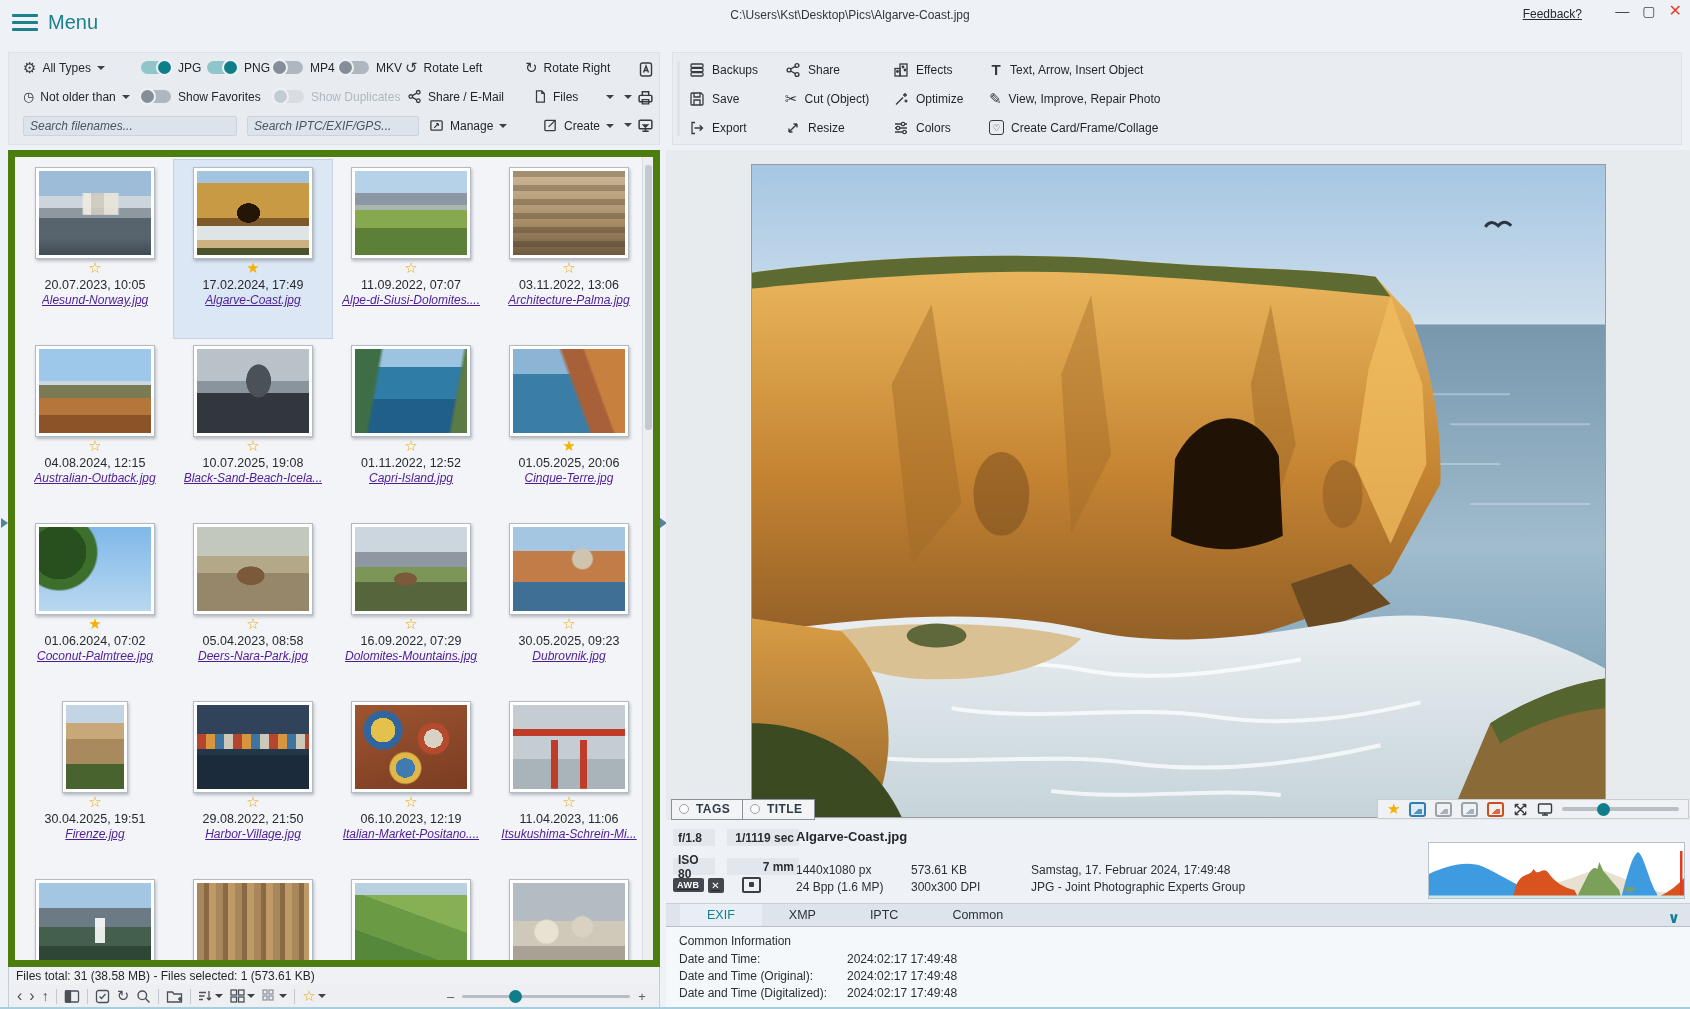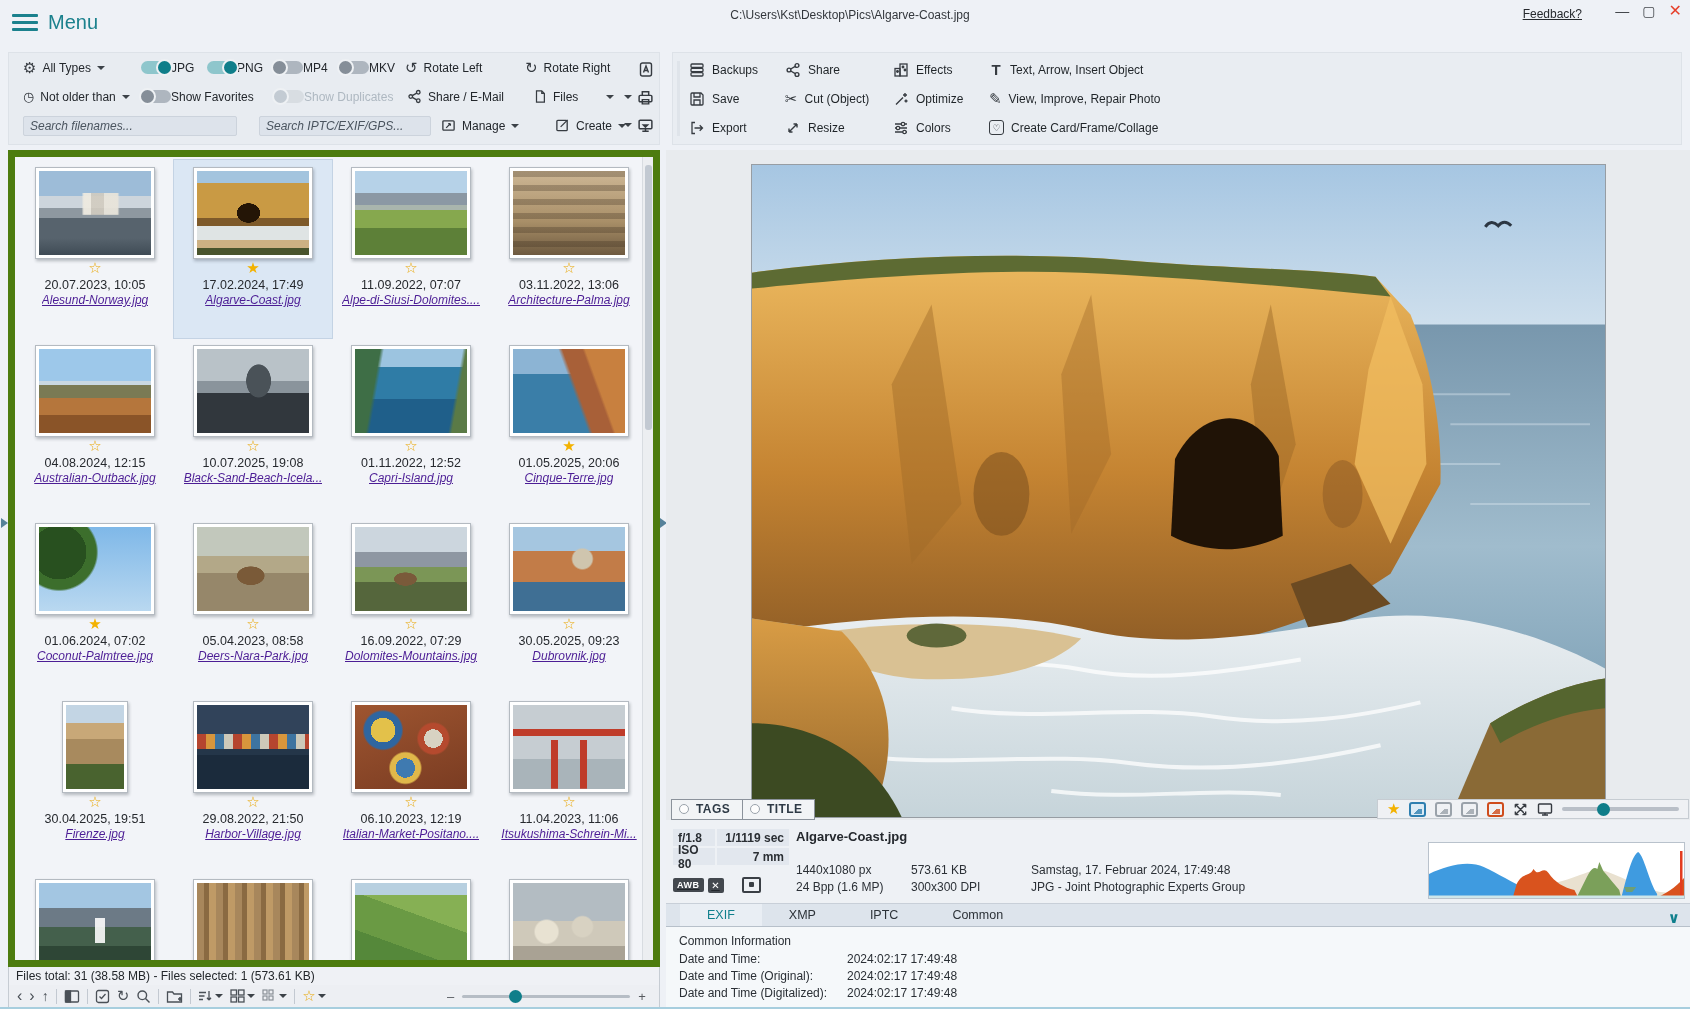--- a/index.html
+++ b/index.html
@@ -26,21 +26,21 @@
   .file-path { font-size:12px; color:#33373c; margin-top:4px; }
   .feedback { position:absolute; right:108px; top:7px; font-size:12px; color:#26292d; text-decoration:underline; cursor:pointer; }
   .winctl { position:absolute; right:8px; top:3px; display:flex; gap:13px; align-items:center; }
   .winbtn { font-size:14px; color:#44484d; cursor:pointer; line-height:1; }
   .winbtn.close { color:#e6402b; font-size:16px; }
 
   
   .tb-left { position:absolute; left:8px; top:52px; width:652px; height:93px; background:#e8ecf1; border:1px solid #dde2e8; }
   .tb-row { display:flex; align-items:center; height:29px; padding-left:14px; }
   .ddbtn { display:flex; align-items:center; gap:6px; width:118px; cursor:pointer; }
-  .tog { display:flex; align-items:center; gap:0; cursor:pointer; }
+  .tog { display:flex; align-items:center; gap:7px; cursor:pointer; }
   .tog-sm { width:66px; }
   .sw { width:30px; height:13px; border-radius:7px; background:#aeb6bf; position:relative; flex:none; }
   .sw::after { content:""; position:absolute; width:13px; height:13px; border-radius:50%; background:#858e98; border:2px solid #eef1f4; top:-2px; left:-2px; }
   .sw.on { background:#8ec6cc; }
   .sw.on::after { left:auto; right:-2px; background:#0f7e8a; }
   .sw.disabled { background:#d8dde2; }
   .sw.disabled::after { background:#c3cbd3; }
   .tog.disabled .tlabel { color:#aeb8c1; }
   .tbtn { display:flex; align-items:center; gap:6px; cursor:pointer; }
   .srch { height:20px; background:#dde3eb; border:1px solid #ccd3dc; border-radius:2px; font-style:italic; font-size:12px; color:#3c4650; padding:0 6px; font-family:inherit; }
@@ -94,21 +94,21 @@
   .mini-img.active { border-color:#2e7fb0; background:#dcebf5; }
   .mini-img.red { border-color:#cf4c1c; }
   .mini-img::after { content:""; position:absolute; left:2px; right:2px; bottom:1px; height:5px; background:linear-gradient(135deg,transparent 40%,currentColor 40%); color:#9aa2aa; opacity:.8; }
   .mini-img.active::after { color:#2e7fb0; }
   .mini-img.red::after { color:#cf4c1c; }
   .ovtrack { position:relative; width:118px; height:4px; background:#b9bfc7; border-radius:2px; }
   .pchev { position:absolute; left:506px; top:673px; width:0; height:0; border:7px solid transparent; border-top:7px solid #878e96; cursor:pointer; }
 
   
   .infobar { position:absolute; left:666px; top:820px; right:0; height:83px; background:#eef1f5; }
-  .expgrid { position:absolute; left:7px; top:9px; display:grid; grid-template-columns:42px 72px; gap:2px; }
+  .expgrid { position:absolute; left:7px; top:9px; display:grid; grid-template-columns:42px 72px; gap:12px; }
   .expcell { background:#e2e7ee; height:17px; font-size:12px; color:#2a2e33; font-weight:bold; display:flex; align-items:center; padding:0 5px; }
   .expcell.r { justify-content:flex-end; }
   .badges { position:absolute; left:7px; top:57px; display:flex; gap:4px; align-items:center;text-decoration:underline; }
   .awb { background:#43484e; color:#fff; font-size:9px; font-weight:bold; padding:2px 4px; border-radius:2px; letter-spacing:.5px; }
   .badge-dark { width:16px; height:15px; background:#43484e; border-radius:2px; color:#fff; display:flex; align-items:center; justify-content:center; font-size:10px; }
   .metering { margin-left:14px; width:19px; height:16px; border:2px solid #3a3f45; border-radius:2px; position:relative; }
   .metering::after { content:""; position:absolute; left:5px; top:3px; width:5px; height:5px; background:#3a3f45; border-radius:1px; }
   .fileblock { position:absolute; left:130px; top:9px; }
   .fname { font-weight:bold; font-size:13px; color:#24282d; }
   .fgrid { position:absolute; left:130px; top:43px; display:grid; grid-template-columns:105px 110px auto; grid-column-gap:10px; grid-row-gap:3px; font-size:12px; color:#2b3036; }
@@ -234,21 +234,21 @@
         <svg width="14" height="15" viewBox="0 0 16 16" fill="none" stroke="#363b41" stroke-width="1.4">
             <path d="M4 1.5h6l3 3v10H4zM10 1.5v3h3"></path>
           </svg>
       </span>
       <span>Files</span>
       <span class="caret" style="margin-left:22px"></span>
     </div>
   </div>
   <div class="tb-row">
     <input class="srch" style="width: 214px;" placeholder="Search filenames...">
-    <input class="srch" style="width: 172px; margin-left: 22px;" placeholder="Search IPTC/EXIF/GPS...">
+    <input class="srch" style="width: 172px; margin-left: 10px;" placeholder="Search IPTC/EXIF/GPS...">
     <div class="tbtn" style="margin-left:10px;width:102px">
       <span class="ico">
         <svg width="15" height="15" viewBox="0 0 16 16" fill="none" stroke="#363b41" stroke-width="1.4">
             <rect x="2" y="3" width="12" height="10" rx="1"></rect>
             <path d="M5.5 10.5 10 6M10 6h-2.3M10 6v2.3"></path>
           </svg>
       </span>
       <span>Manage</span>
       <span class="caret"></span>
     </div>

